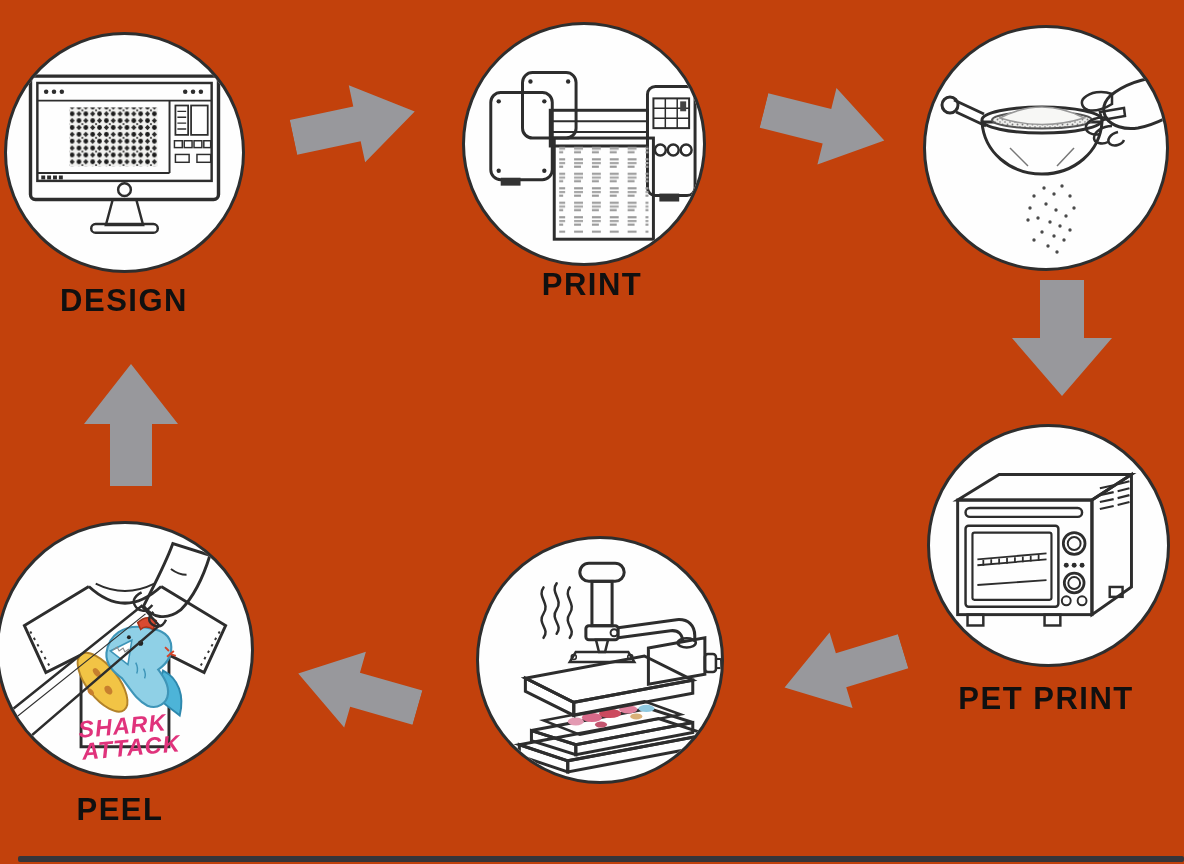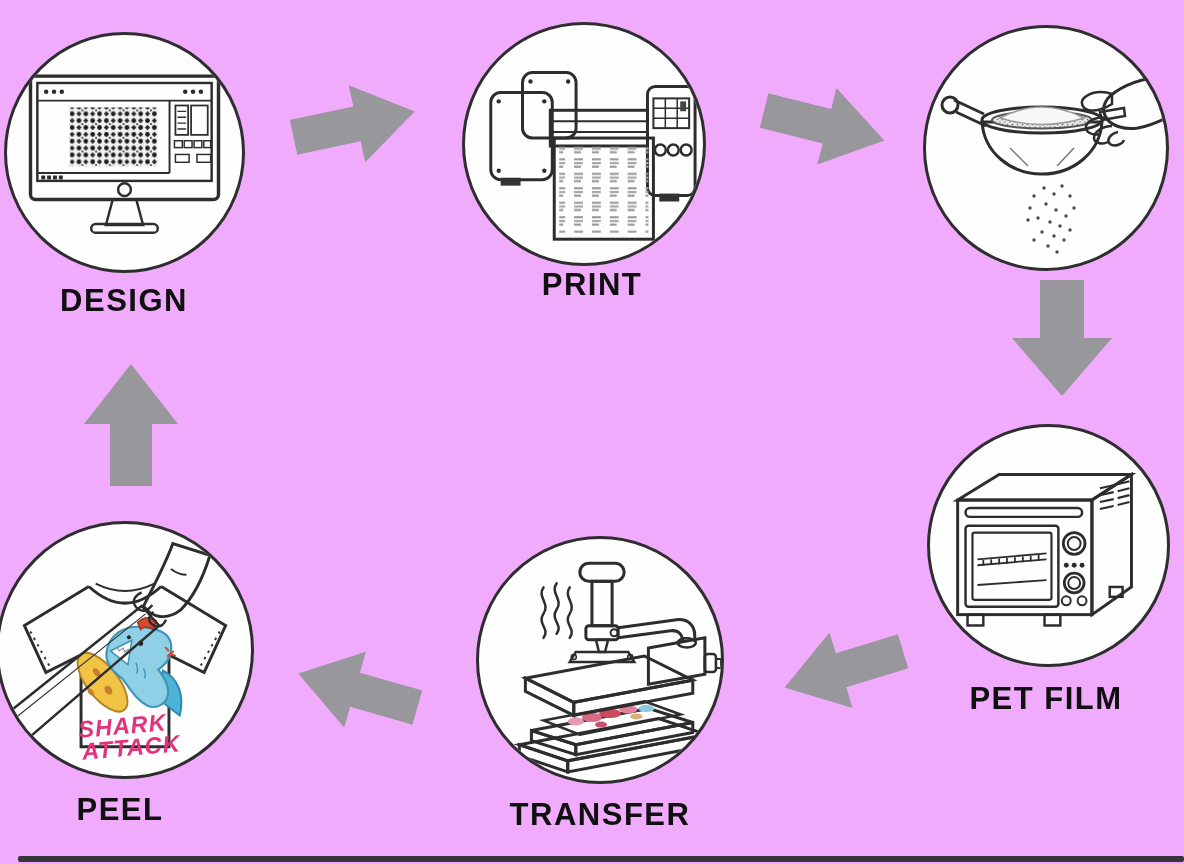--- a/index.html
+++ b/index.html
@@ -1,18 +1,18 @@
 <!DOCTYPE html>
 <html><head>
 <meta charset="utf-8">
 <style>
   html,body{margin:0;padding:0;background:#e9e9e9;}
   #canvas{
     position:relative;width:1184px;height:864px;overflow:hidden;
-    background:#f0abfc;font-family:"Liberation Sans",sans-serif;
+    background:#c2410c;font-family:"Liberation Sans",sans-serif;
   }
   .circle{
     position:absolute;border:3px solid #2e2e2e;border-radius:50%;
     background:#fefefe;box-sizing:border-box;overflow:hidden;
   }
   .circle svg{position:absolute;left:0;top:0;width:100%;height:100%;display:block;}
   .step-label{
     position:absolute;width:260px;text-align:center;
     font-weight:700;font-size:31px;letter-spacing:1.5px;color:#101010;
     font-family:"Liberation Sans",sans-serif;
@@ -227,21 +227,21 @@
             <line x1="190" y1="65" x2="202" y2="62"></line>
           <line x1="190" y1="72" x2="202" y2="69"></line>
             <line x1="190" y1="79" x2="202" y2="76"></line>
         </g>
         <rect x="38" y="190" width="16" height="11" class="ln" stroke-width="2.5"></rect>
         <rect x="116" y="190" width="16" height="11" class="ln" stroke-width="2.5"></rect>
         <rect x="182" y="162" width="13" height="10" class="ln" stroke-width="2.5"></rect>
       </g>
     </svg>
   </div>
-  <div class="step-label" style="left:916px;top:681px;">PET FILM</div>
+  <div class="step-label" style="left:916px;top:681px;">PET PRINT</div>
 
   <div class="circle" style="left:476px;top:536px;width:248px;height:248px;">
     <svg viewBox="0 0 240 240">
       <g>
 
         <polygon points="40,204 178,178 226,194 88,220" fill="#fff" class="ln" stroke-width="3"></polygon>
         <polygon points="40,204 88,220 88,231 40,215" fill="#fff" class="ln" stroke-width="3"></polygon>
         <polygon points="88,220 226,194 226,205 88,231" fill="#fff" class="ln" stroke-width="3"></polygon>
 
         <polygon points="52,190 168,168 212,182 96,204" fill="#fff" class="ln" stroke-width="3"></polygon>
@@ -284,21 +284,20 @@
         </g>
 
         <g class="ln" stroke-width="2.5" stroke-linecap="round">
           <path d="M64,48 c-7,9 7,16 0,26 c-7,10 7,15 0,24"></path>
           <path d="M77,44 c-7,9 7,16 0,26 c-7,10 7,15 0,24"></path>
           <path d="M90,48 c-7,9 7,16 0,26 c-7,10 7,15 0,24"></path>
         </g>
       </g>
     </svg>
   </div>
-  <div class="step-label" style="left:470px;top:797px;">TRANSFER</div>
 
   <div class="circle" style="left:-4px;top:521px;width:258px;height:258px;">
     <svg viewBox="0 0 258 258">
       <g fill="#fefefe">
         <path d="M92,64 L26,104 L48,152 L84,134 L84,228 L174,228 L174,134 L210,152 L232,104 L166,64" class="ln" stroke-width="3"></path>
         <path d="M92,64 Q129,98 166,64" class="ln" stroke-width="3"></path>
         <path d="M99,61 Q129,76 159,61" class="ln" stroke-width="2"></path>
         <line x1="32" y1="110" x2="52" y2="146" stroke="#333" stroke-width="2" stroke-dasharray="2.5,5"></line>
         <line x1="226" y1="110" x2="206" y2="146" stroke="#333" stroke-width="2" stroke-dasharray="2.5,5"></line>
       </g>

